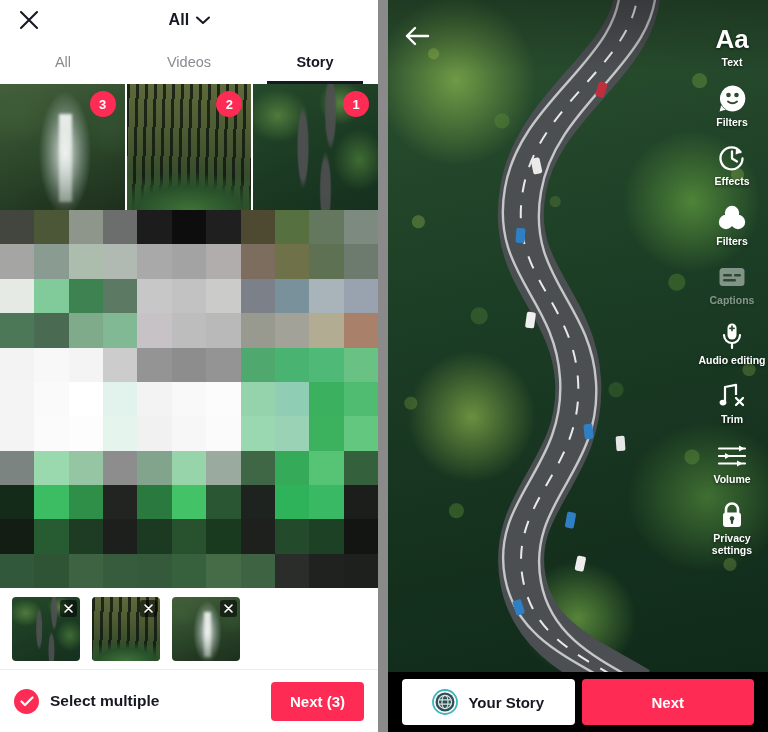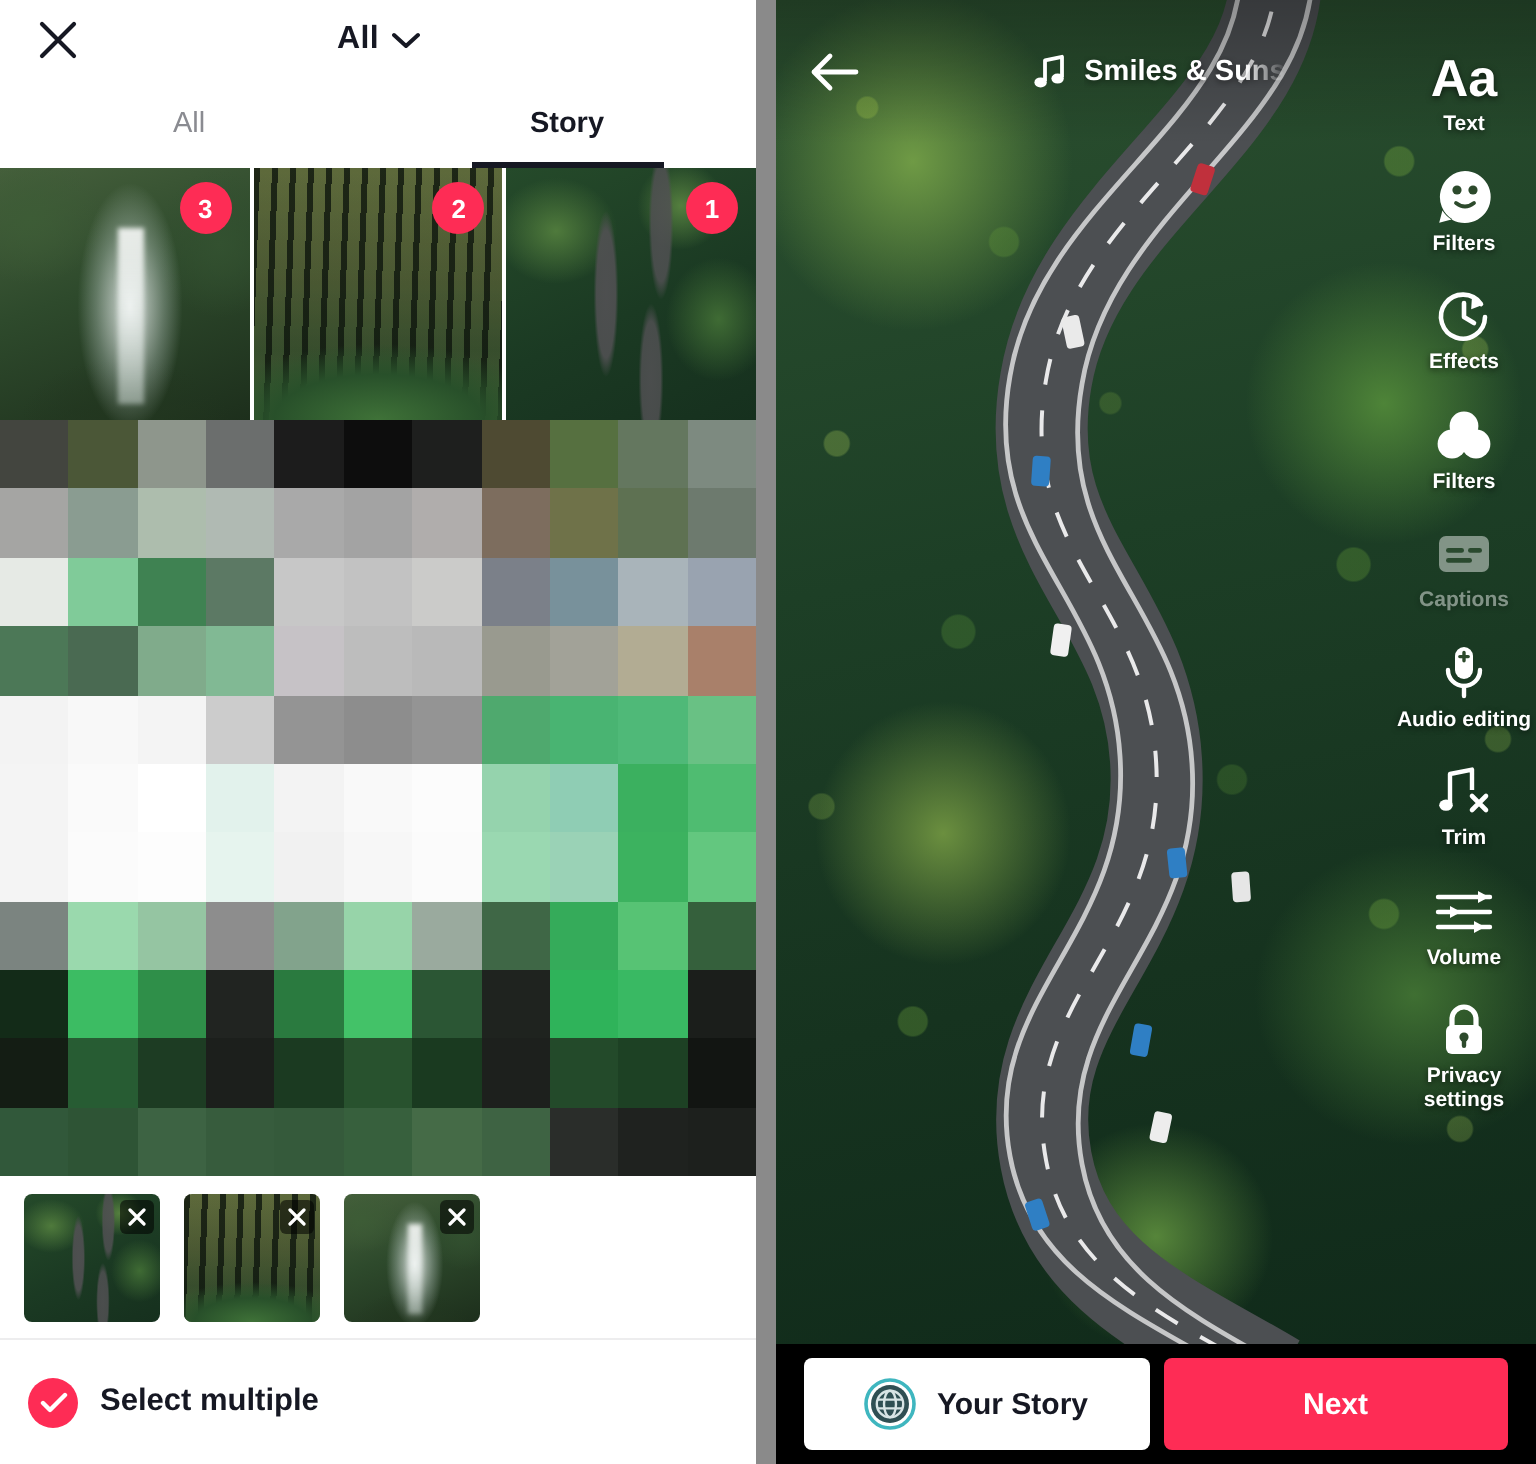--- a/index.html
+++ b/index.html
@@ -285,20 +285,23 @@
         <span class="filter-label">All</span>
         <svg class="chev" width="14" height="9" viewBox="0 0 14 9">
             <path d="M1 1.5 L7 7 L13 1.5" stroke="#161823" stroke-width="2" fill="none" stroke-linecap="round" stroke-linejoin="round"></path>
           </svg>
       </div>
     </div>
 
     <div class="tabs">
       <div class="tab">
           <span>All</span>
+        </div>
+      <div class="tab">
+          <span>Videos</span>
         </div>
       <div class="tab active">
           <span>Story</span>
         </div>
     </div>
 
     <div class="thumb-row">
       <div class="thumb-cell">
         <div class="art art-waterfall"></div>
         <div class="badge">3</div>
@@ -466,20 +469,21 @@
 
     <div class="footer">
       <div class="select-multiple">
         <span class="check-circle">
           <svg width="14" height="11" viewBox="0 0 14 11">
               <path d="M1.5 5.5 L5 9 L12.5 1.5" stroke="#fff" stroke-width="2.2" fill="none" stroke-linecap="round" stroke-linejoin="round"></path>
             </svg>
         </span>
         <span class="sm-label">Select multiple</span>
       </div>
+      <button class="next-count">Next (3)</button>
     </div>
   </div>
 
   <div class="divider-gap"></div>
 
   <div class="right-panel">
 
     <div class="editor-photo">
       <div class="leaf-noise"></div>
       <svg class="road-svg" viewBox="0 0 380 672" preserveAspectRatio="none">
@@ -498,28 +502,20 @@
         <rect x="126" y="600" width="9" height="15" rx="2" fill="#2f7fc4" transform="rotate(-18 130 607)"></rect>
       </svg>
     </div>
 
     <div class="editor-topbar">
       <div class="back-btn">
         <svg width="26" height="20" viewBox="0 0 26 20">
             <path d="M24 10 H3 M11 2 L3 10 L11 18" stroke="#fff" stroke-width="2.4" fill="none" stroke-linecap="round" stroke-linejoin="round"></path>
           </svg>
       </div>
-      <div class="music-chip">
-        <svg width="16" height="18" viewBox="0 0 16 18">
-          <path d="M5.5 13.5 V3.2 L14 1.4 V11.6" stroke="#fff" stroke-width="1.9" fill="none" stroke-linejoin="round"></path>
-          <ellipse cx="3.3" cy="14.2" rx="3.1" ry="2.5" fill="#fff"></ellipse>
-          <ellipse cx="11.8" cy="12.3" rx="3.1" ry="2.5" fill="#fff"></ellipse>
-        </svg>
-        <span class="music-title">Smiles &amp; Suns</span>
-      </div>
     </div>
 
     <div class="tool-rail">
 
       <div class="tool">
         <span class="ticon">
             <span class="aa-glyph">Aa</span>
           </span>
         <span class="tlabel">Text</span>
       </div>

